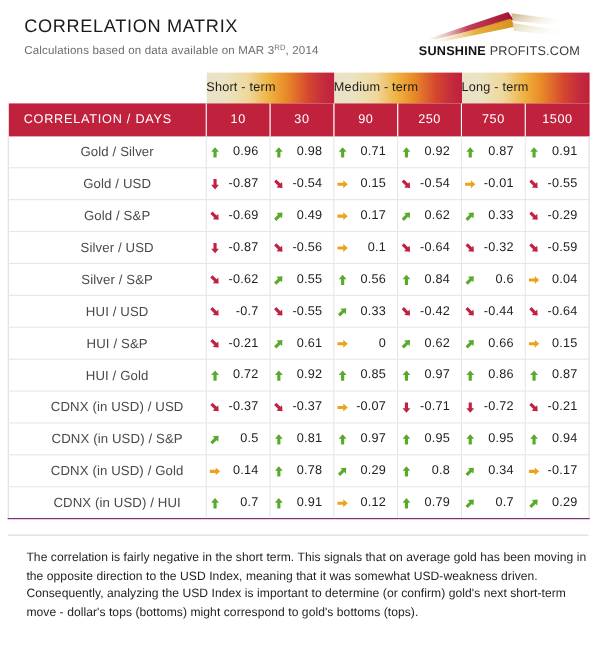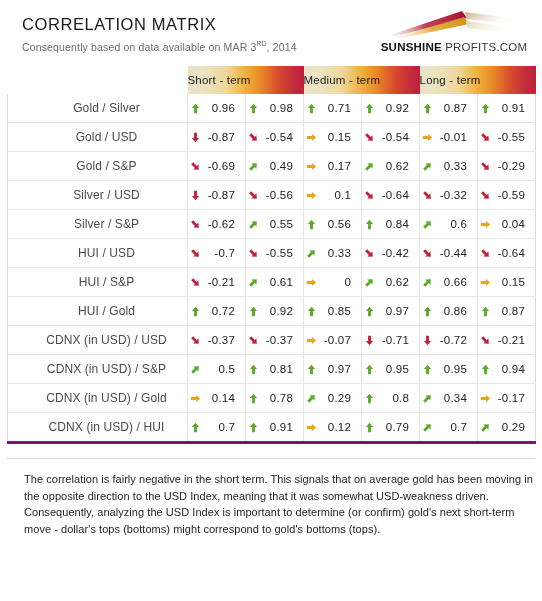--- a/index.html
+++ b/index.html
@@ -142,21 +142,21 @@
 
   
   tr.drow td {
     height: 28px;
     border-bottom: 1px solid #e6e6e6;
     border-right: 1px solid #e6e6e6;
     font-size: 11.5px;
     color: #2b2b2b;
   }
   tr.drow td:last-child { border-right: 1px solid #dddddd; }
-  tr.drow:last-child td { border-bottom: 3px solid #701a75; }
+  tr.drow:last-child td { border-bottom: 1px solid #701a75; }
   tr.drow td.rowlabel {
     text-align: center;
     padding-left: 18px;
     color: #4a4a4a;
     font-size: 12px;
     border-left: 1px solid #dddddd;
     letter-spacing: 0.1px;
   }
 
   .cell-inner {
@@ -204,21 +204,21 @@
   }
 </style>
 </head>
 <body>
 
 <div class="page">
 
   <div class="header">
     <div class="title">CORRELATION MATRIX</div>
     <div class="subtitle">
-      <span>Consequently based on data available on</span>
+      <span>Calculations based on data available on</span>
       <span>MAR 3</span><span class="sup">RD</span><span>, 2014</span>
     </div>
 
     <div class="logo">
       <svg class="logo-mark" viewBox="0 0 160 32">
         <defs>
           <linearGradient id="gCrimson" x1="0" y1="0" x2="1" y2="0">
             <stop offset="0%" stop-color="#d8bfa8" stop-opacity="0.15"></stop>
             <stop offset="45%" stop-color="#b8203c" stop-opacity="0.85"></stop>
             <stop offset="100%" stop-color="#a01030"></stop>
@@ -262,20 +262,29 @@
       </colgroup>
 
       <tbody>
           <tr>
         <td class="band-spacer"></td>
         <td class="band band-grad" colspan="2">Short - term</td>
         <td class="band band-grad" colspan="2">Medium - term</td>
         <td class="band band-grad" colspan="2">Long - term</td>
       </tr>
 
+      <tr class="hrow">
+        <td class="corr-label">CORRELATION / DAYS</td>
+        <td class="daycol">10</td>
+        <td class="daycol">30</td>
+        <td class="daycol">90</td>
+        <td class="daycol">250</td>
+        <td class="daycol">750</td>
+        <td class="daycol">1500</td>
+      </tr>
 
       </tbody>
         <tbody id="rows-body">
           <tr class="drow">
             <td class="rowlabel">Gold / Silver</td>
             <td>
               <div class="cell-inner">
                 <svg class="arrow" viewBox="0 0 20 20">
                   <g transform="rotate(0 10 10)">
                     <path d="M10 1.5 L16.5 9 L12.6 9 L12.6 18.5 L7.4 18.5 L7.4 9 L3.5 9 Z" fill="#5aaa2a"></path>

